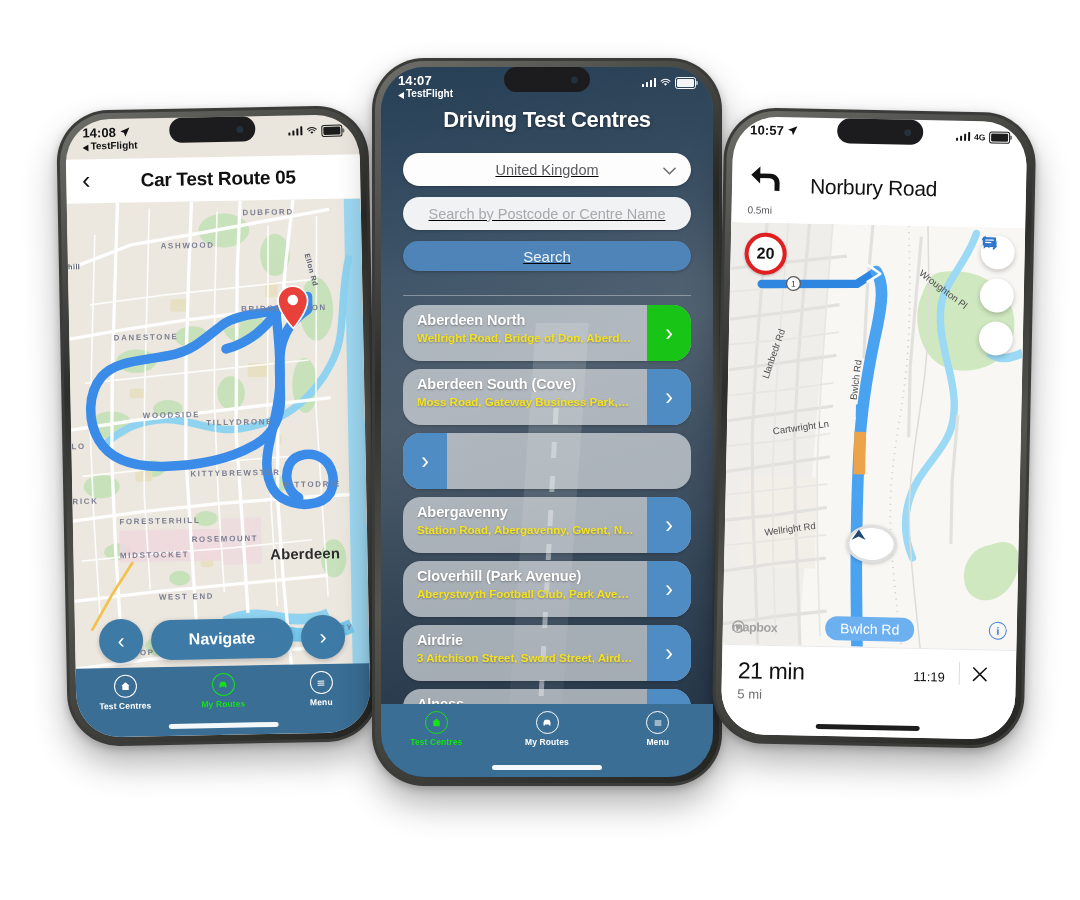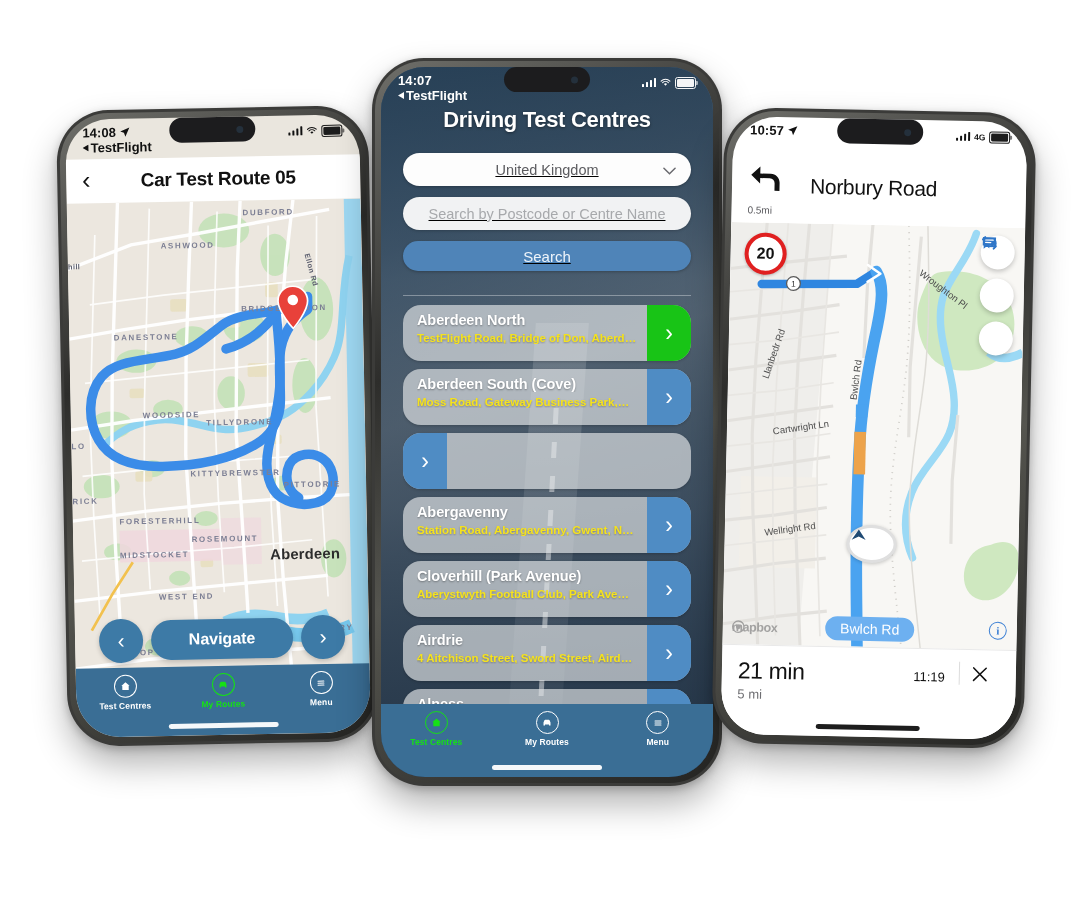--- a/index.html
+++ b/index.html
@@ -23,21 +23,21 @@
           width:7px;height:7px;border-radius:50%;background:#24303c;}
   .homebar{position:absolute;bottom:7px;left:50%;transform:translateX(-50%);
           width:110px;height:5px;border-radius:3px;background:#fff;opacity:.95;z-index:45;}
 
   
   .statusbar{position:absolute;top:0;left:0;right:0;height:40px;z-index:35;
              display:flex;align-items:flex-start;justify-content:space-between;
              padding:7px 17px 0 17px;box-sizing:border-box;}
   .sb-left{display:flex;flex-direction:column;line-height:1.05;}
   .sb-time{font-size:13px;font-weight:700;letter-spacing:.1px;display:flex;align-items:center;gap:3px;}
-  .sb-tf{font-size:13px;font-weight:600;display:flex;align-items:center;gap:2px;margin-top:1px;}
+  .sb-tf{font-size:10px;font-weight:600;display:flex;align-items:flex-end;gap:2px;margin-top:1px;}
   .sb-right{display:flex;align-items:center;gap:4px;margin-top:3px;}
   .bars{display:flex;align-items:flex-end;gap:1.5px;height:9px;}
   .bars i{display:block;width:2.5px;border-radius:.6px;background:currentColor;}
   .bars i:nth-child(1){height:3px}.bars i:nth-child(2){height:5px}
   .bars i:nth-child(3){height:7px}.bars i:nth-child(4){height:9px}
   .wifi{width:11px;height:9px;position:relative;}
   .batt{width:19px;height:9.5px;border:1.2px solid currentColor;border-radius:2.6px;position:relative;opacity:.95;}
   .batt:before{content:"";position:absolute;left:1px;top:1px;bottom:1px;right:1px;border-radius:1.3px;background:currentColor;}
   .batt:after{content:"";position:absolute;right:-3px;top:2.6px;width:1.6px;height:4px;border-radius:0 1px 1px 0;background:currentColor;opacity:.6;}
   .net4g{font-size:8.5px;font-weight:600;letter-spacing:-.2px;}
@@ -399,21 +399,21 @@
         </div>
         <div class="c-search">Search</div>
       </div>
 
       <div class="c-divider"></div>
 
       <div class="c-list" id="centreList">
           <div class="c-item first">
             <div class="txt">
               <div class="nm">Aberdeen North</div>
-              <div class="ad">TestFlight Road, Bridge of Don, Aberd…</div>
+              <div class="ad">Wellright Road, Bridge of Don, Aberd…</div>
             </div>
             <div class="arw" style="background: rgb(24, 196, 22);">›</div>
           </div>
           <div class="c-item">
             <div class="txt">
               <div class="nm">Aberdeen South (Cove)</div>
               <div class="ad">Moss Road, Gateway Business Park,…</div>
             </div>
             <div class="arw" style="background: rgb(79, 140, 196);">›</div>
           </div>
@@ -430,21 +430,21 @@
           <div class="c-item">
             <div class="txt">
               <div class="nm">Cloverhill (Park Avenue)</div>
               <div class="ad">Aberystwyth Football Club, Park Ave…</div>
             </div>
             <div class="arw" style="background: rgb(79, 140, 196);">›</div>
           </div>
           <div class="c-item">
             <div class="txt">
               <div class="nm">Airdrie</div>
-              <div class="ad">4 Aitchison Street, Sword Street, Aird…</div>
+              <div class="ad">3 Aitchison Street, Sword Street, Aird…</div>
             </div>
             <div class="arw" style="background: rgb(79, 140, 196);">›</div>
           </div>
           <div class="c-item">
             <div class="txt">
               <div class="nm">Alness</div>
               <div class="ad"></div>
             </div>
             <div class="arw" style="background: rgb(79, 140, 196);">›</div>
           </div>

